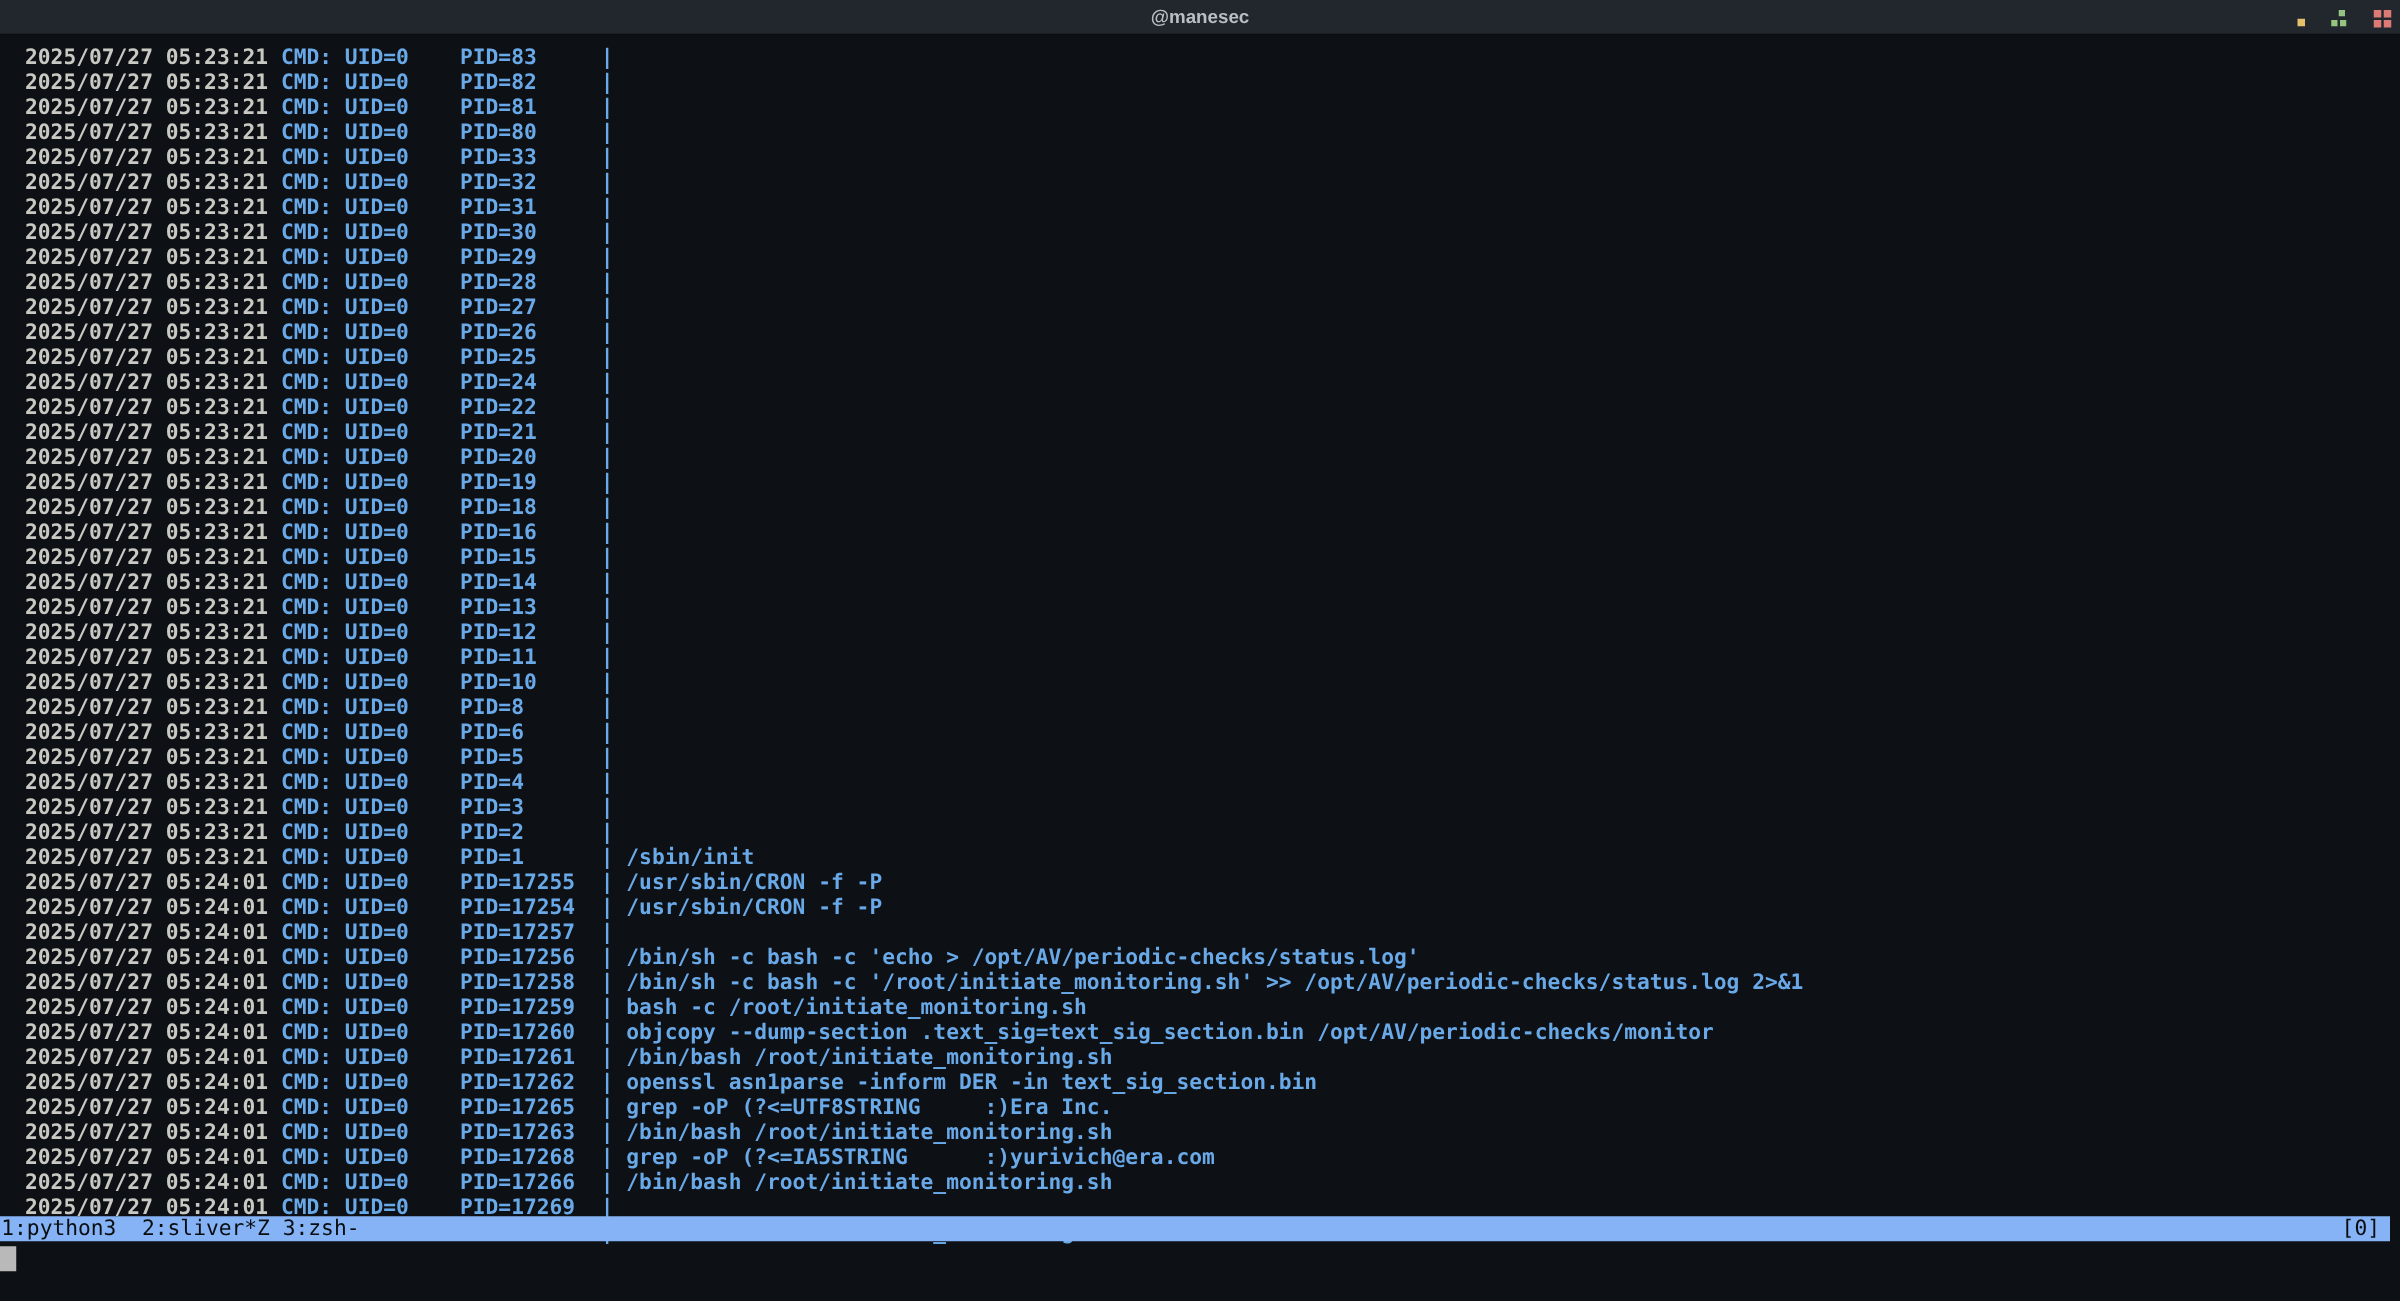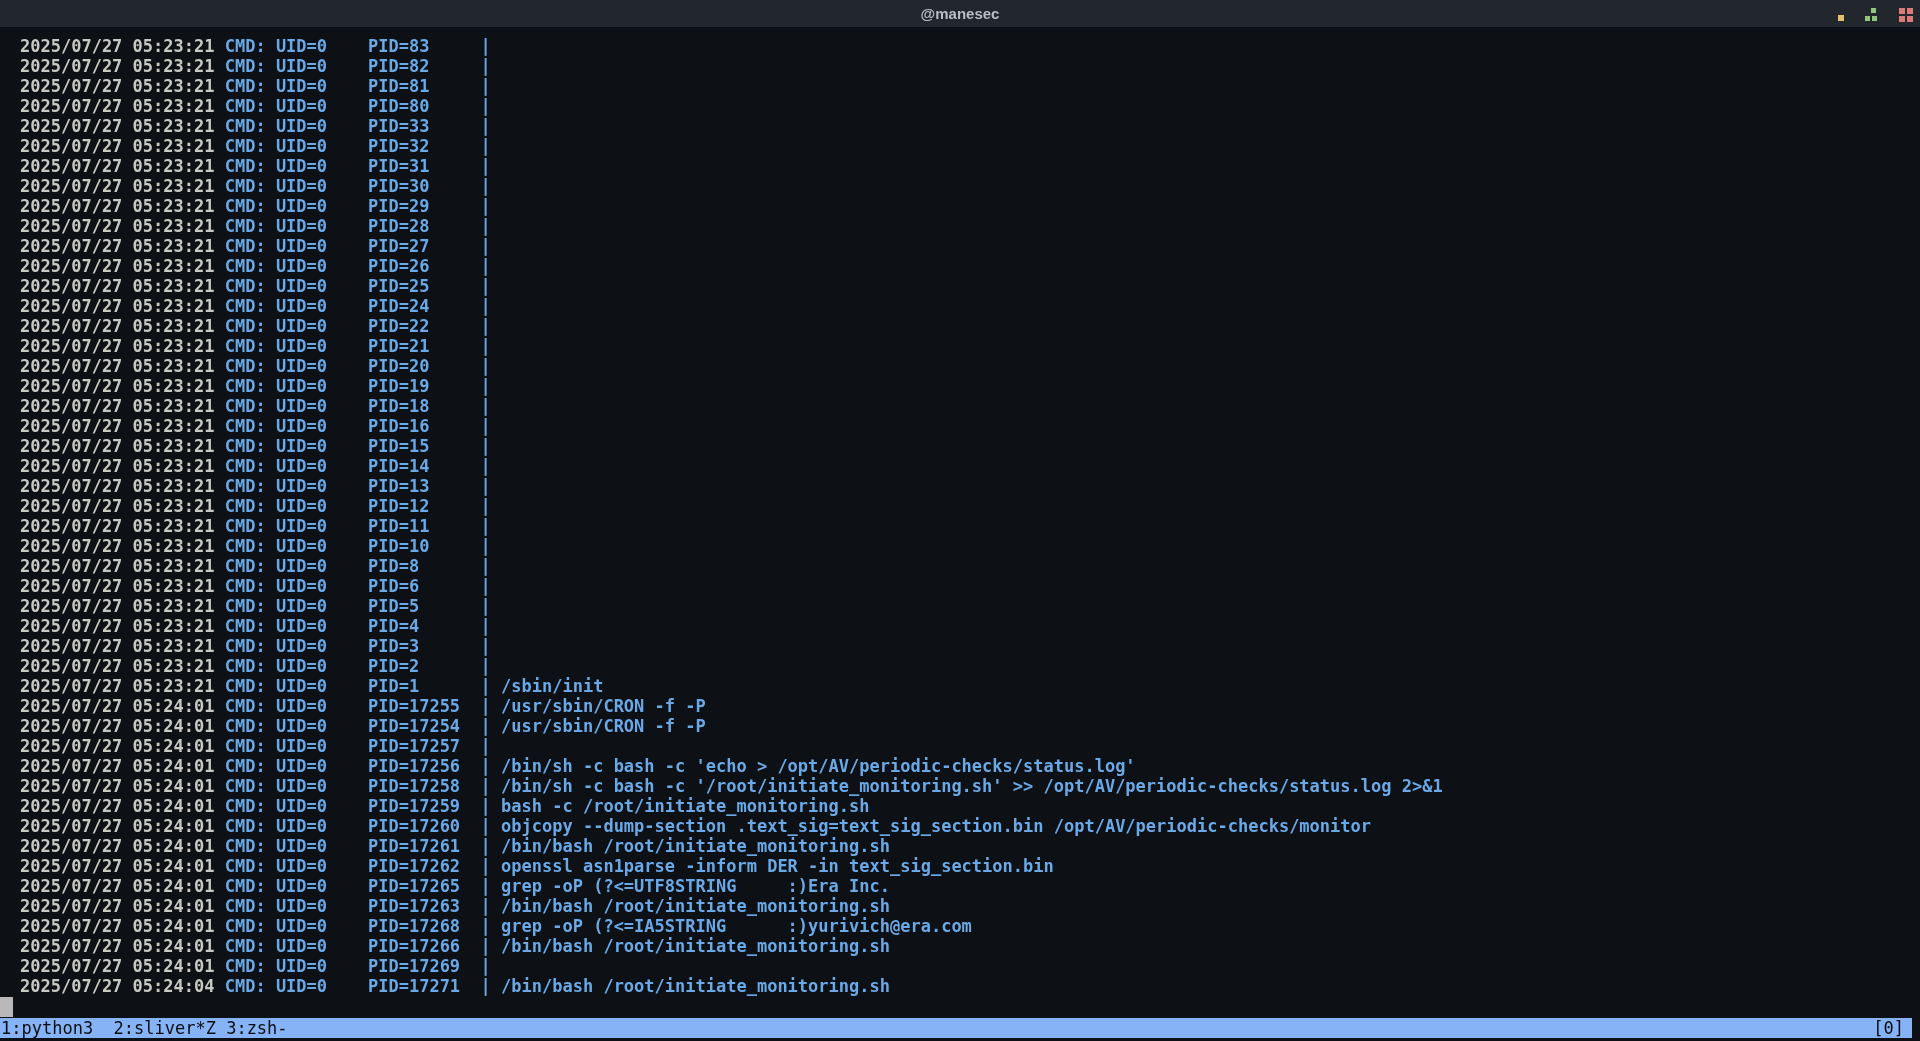--- a/index.html
+++ b/index.html
@@ -51,21 +51,21 @@
   .log-cmd{color:var(--blue);font-weight:bold;}
 
   
   .scroll-thumb{
     position:absolute;left:0;top:997px;width:13px;height:20px;
     background:var(--thumb);
   }
 
   
   .statusbar{
-    position:absolute;left:0;top:1018px;width:1912px;height:20px;
+    position:absolute;left:0;top:973px;width:1912px;height:20px;
     background:var(--status-bg);
     color:var(--status-fg);
     font-size:17px;line-height:20px;
     white-space:pre;
   }
   .statusbar .windows{position:absolute;left:1px;top:0;}
   .statusbar .session{position:absolute;right:8px;top:0;}
 </style>
 </head>
 <body>

